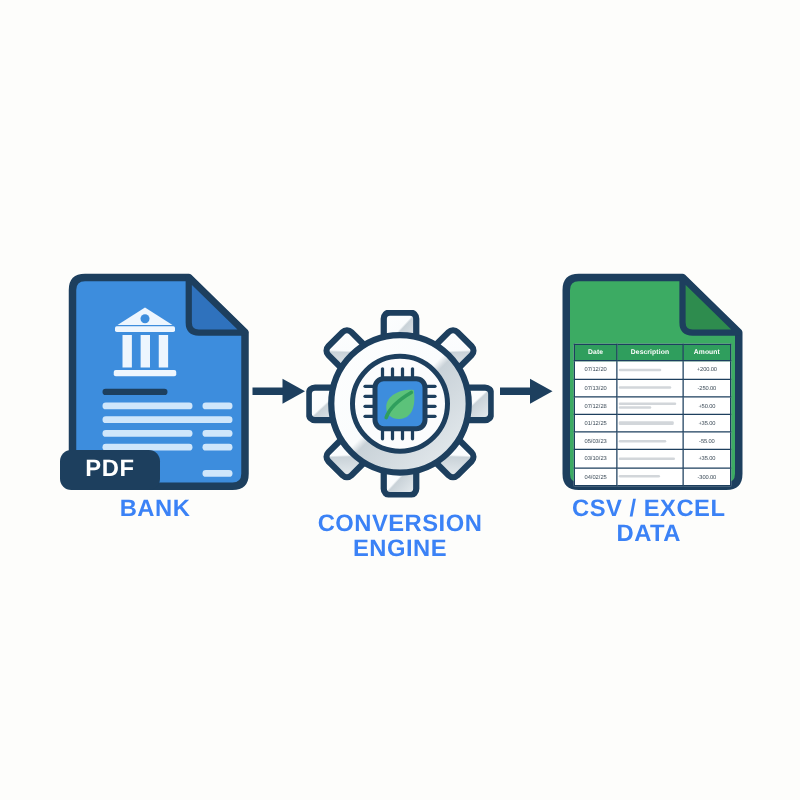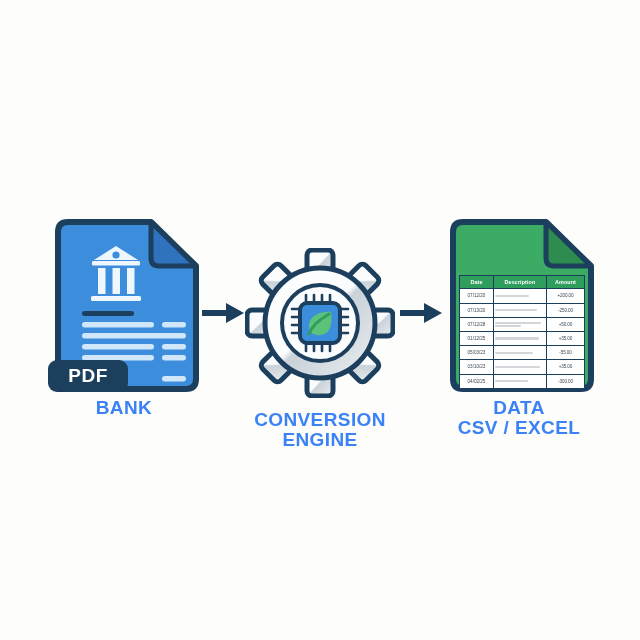--- a/index.html
+++ b/index.html
@@ -268,17 +268,17 @@
           <td class="desc-cell">
               <span class="bar" style="width:66%"></span>
             </td>
           <td class="amt">-300.00</td>
         </tr>
       </tbody>
     </table>
   </div>
 
   <div class="caption cap-sheet">
+    <span>CSV / EXCEL</span>
     <span>DATA</span>
-    <span>CSV / EXCEL</span>
   </div>
 
 </div>
 
 </body></html>

